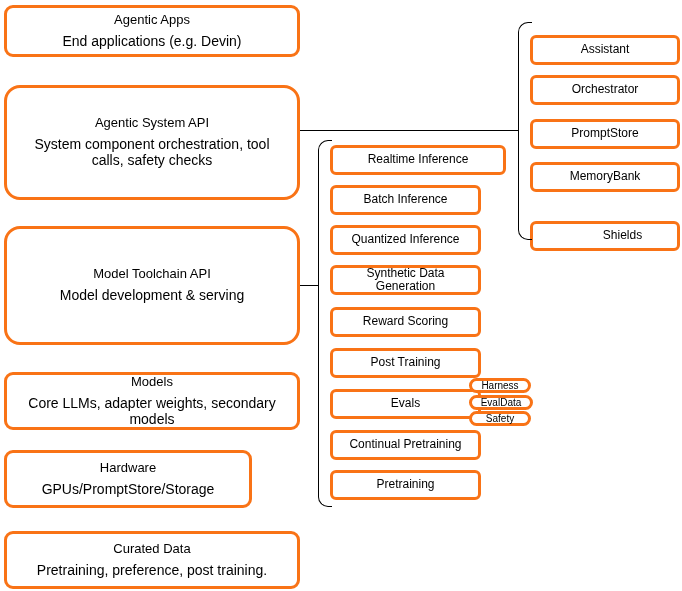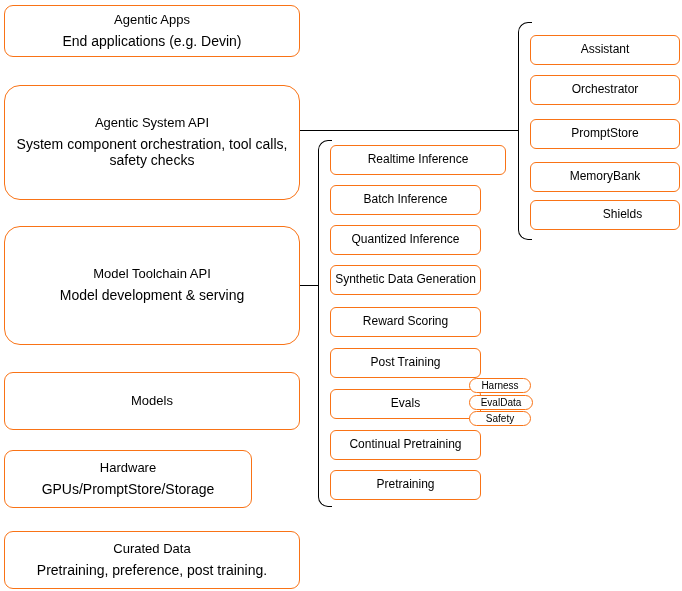--- a/index.html
+++ b/index.html
@@ -12,21 +12,21 @@
     position: relative;
     width: 682px;
     height: 591px;
     background: #ffffff;
     overflow: hidden;
   }
   .box {
     position: absolute;
     box-sizing: border-box;
     background: #ffffff;
-    border: 1px solid #f97316;
+    border: 3px solid #f97316;
     color: #000000;
     display: flex;
     flex-direction: column;
     align-items: center;
     justify-content: center;
     text-align: center;
   }
   .layer-box {
     border-radius: 9px;
     gap: 5px;
@@ -96,20 +96,21 @@
     <div class="layer-subtitle">System component orchestration, tool calls, safety checks</div>
   </div>
 
   <div class="box layer-box big-radius" style="left:4px; top:226px; width:296px; height:119px;">
     <div class="layer-title">Model Toolchain API</div>
     <div class="layer-subtitle">Model development &amp; serving</div>
   </div>
 
   <div class="box layer-box" style="left:4px; top:372px; width:296px; height:58px;">
     <div class="layer-title">Models</div>
+    <div class="layer-subtitle">Core LLMs, adapter weights, secondary models</div>
   </div>
 
   <div class="box layer-box" style="left:4px; top:450px; width:248px; height:58px;">
     <div class="layer-title">Hardware</div>
     <div class="layer-subtitle">GPUs/PromptStore/Storage</div>
   </div>
 
   <div class="box layer-box" style="left:4px; top:531px; width:296px; height:58px;">
     <div class="layer-title">Curated Data</div>
     <div class="layer-subtitle">Pretraining, preference, post training.</div>
@@ -126,15 +127,15 @@
   <div class="box chip" style="left:330px; top:470px; width:151px; height:30px;">Pretraining</div>
 
   <div class="box pill" style="left:469px; top:378px; width:62px; height:15px;">Harness</div>
   <div class="box pill" style="left:469px; top:395px; width:64px; height:15px;">EvalData</div>
   <div class="box pill" style="left:469px; top:411px; width:62px; height:15px;">Safety</div>
 
   <div class="box chip" style="left:530px; top:35px; width:150px; height:30px;">Assistant</div>
   <div class="box chip" style="left:530px; top:75px; width:150px; height:30px;">Orchestrator</div>
   <div class="box chip" style="left:530px; top:119px; width:150px; height:30px;">PromptStore</div>
   <div class="box chip" style="left:530px; top:162px; width:150px; height:30px;">MemoryBank</div>
-  <div class="box chip" style="left:530px; top:200px; width:150px; height:30px;padding-left:39px;">Shields</div>
+  <div class="box chip" style="left:530px; top:221px; width:150px; height:30px;padding-left:39px;">Shields</div>
 
 </div>
 
 </body></html>

